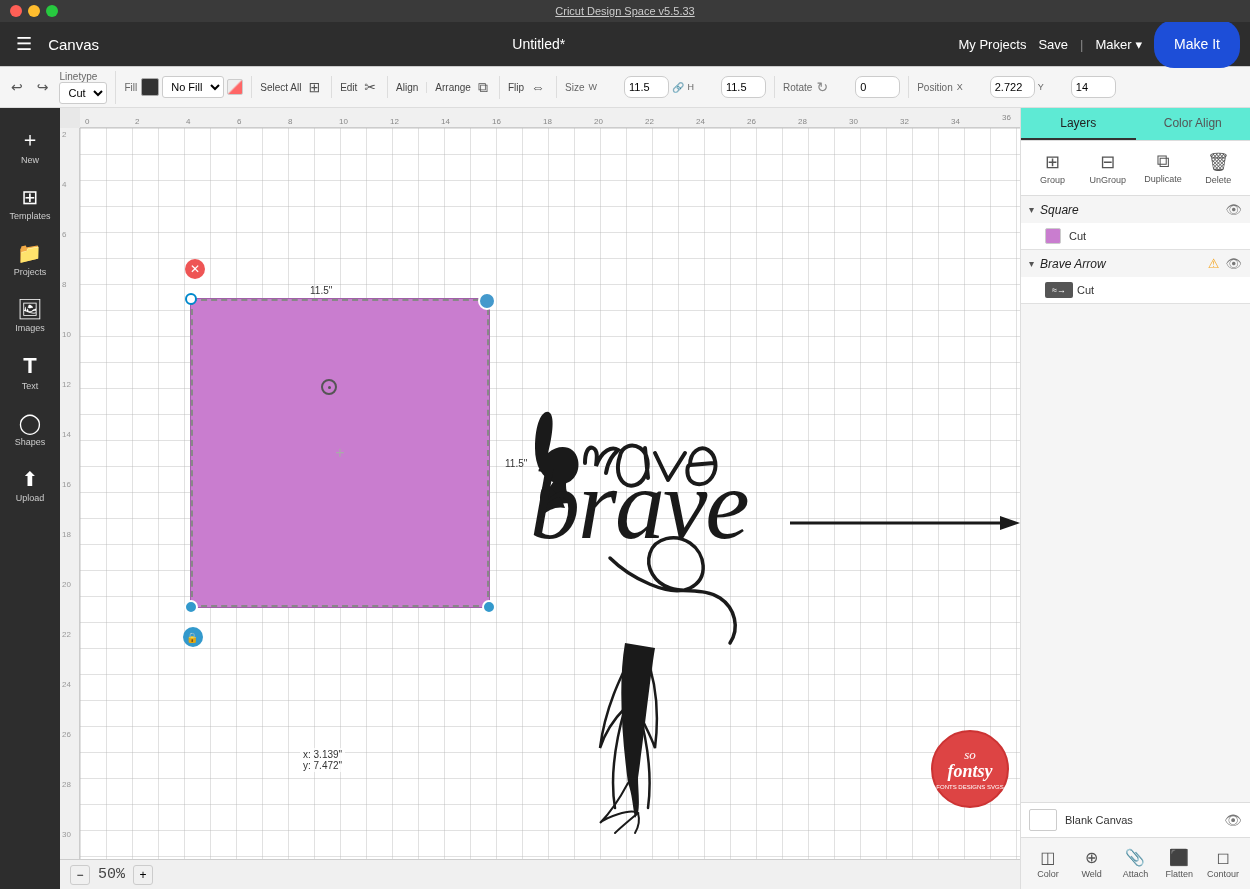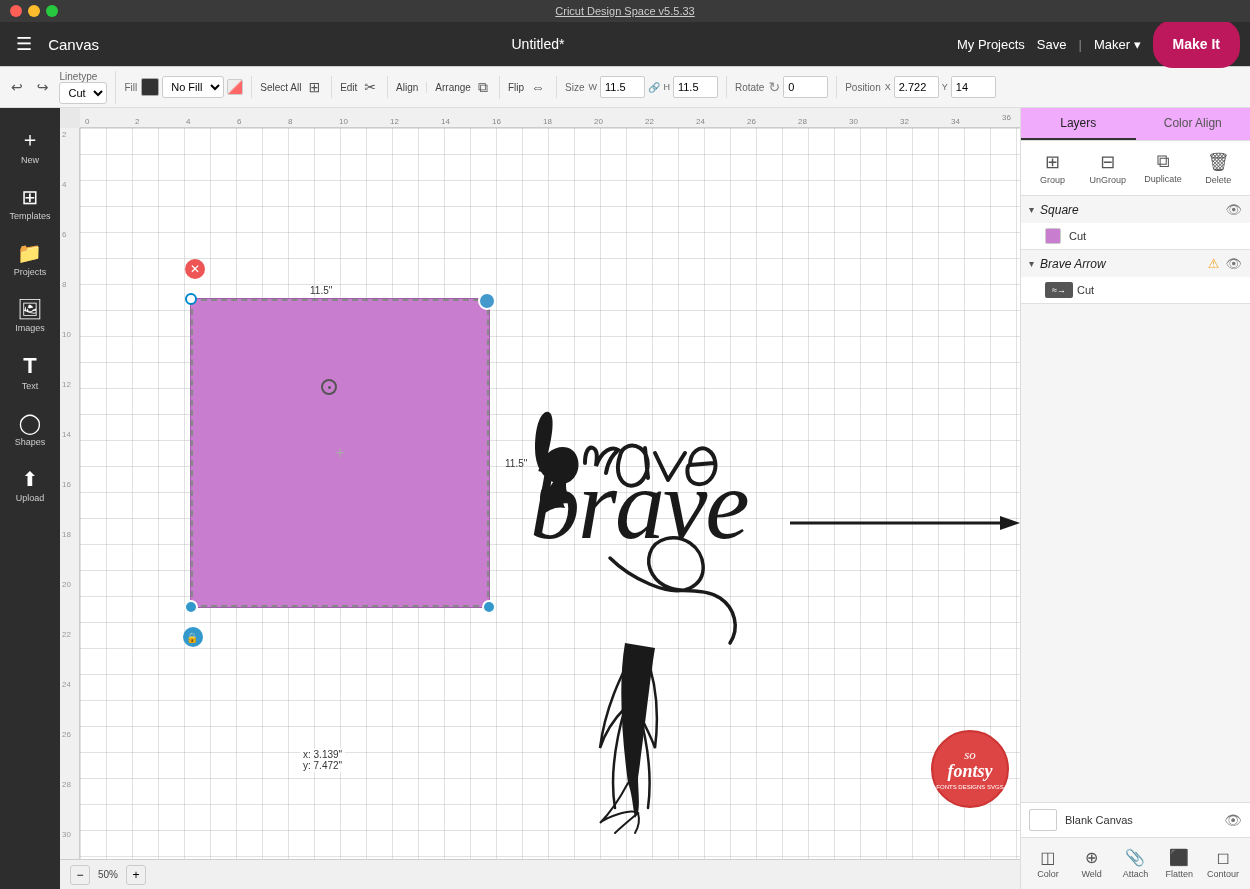--- a/index.html
+++ b/index.html
@@ -88,24 +88,24 @@
       color: white;
       font-size: 13px;
       cursor: pointer;
       background: none;
       border: none;
       display: flex;
       align-items: center;
       gap: 4px;
     }
     #make-it-btn {
-      background: #be185d;
+      background: #1d4ed8;
       color: white;
       font-size: 14px;
-      font-weight: 700;
+      font-weight: 400;
       border: none;
       border-radius: 20px;
       padding: 16px 20px;
       cursor: pointer;
     }
 
     
     #toolbar {
       background: #f5f5f5;
       height: 42px;
@@ -133,25 +133,26 @@
       font-size: 11px;
       border: 1px solid #ccc;
       border-radius: 3px;
       background: white;
       padding: 2px 4px;
       height: 22px;
     }
     .toolbar-input {
       font-size: 11px;
       border: 1px solid #ccc;
-      border-radius: 2px;
+      border-radius: 7px;
       background: white;
       padding: 2px 4px;
       height: 22px;
       width: 45px;
+      margin-left: 24px;
     }
     .toolbar-icon-btn {
       background: none;
       border: none;
       cursor: pointer;
       padding: 3px;
       font-size: 14px;
       color: #555;
       border-radius: 3px;
     }
@@ -256,21 +257,21 @@
     }
     .zoom-btn {
       background: none;
       border: 1px solid #ccc;
       border-radius: 3px;
       width: 20px; height: 20px;
       cursor: pointer;
       font-size: 12px;
       display: flex; align-items: center; justify-content: center;
     }
-    .zoom-label { font-size: 10px; color: #444; }
+    .zoom-label { font-size: 15px; color: #444; font-family: Liberation Mono, monospace; }
 
     
     #purple-square {
       position: absolute;
       top: 170px;
       left: 110px;
       width: 300px;
       height: 310px;
       background: #c97dcf;
       border: 1px solid #a060a8;
@@ -352,21 +353,21 @@
     
     #right-panel {
       width: 230px;
       background: #f5f5f5;
       border-left: 1px solid #ddd;
       display: flex;
       flex-direction: column;
     }
     #panel-tabs {
       display: flex;
-      background: #f0abfc;
+      background: #5eead4;
       border-bottom: 1px solid #ddd;
     }
     .panel-tab {
       flex: 1;
       text-align: center;
       padding: 8px 4px;
       font-size: 12px;
       color: #555;
       cursor: pointer;
       border-bottom: 2px solid transparent;

